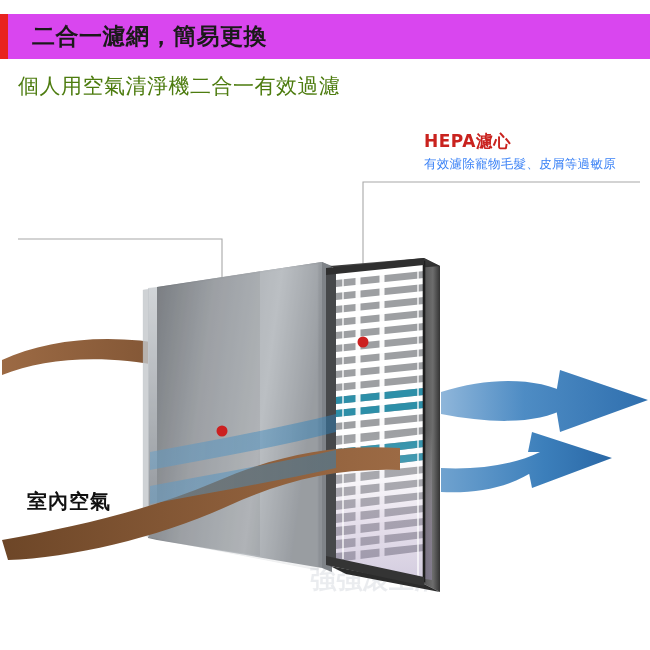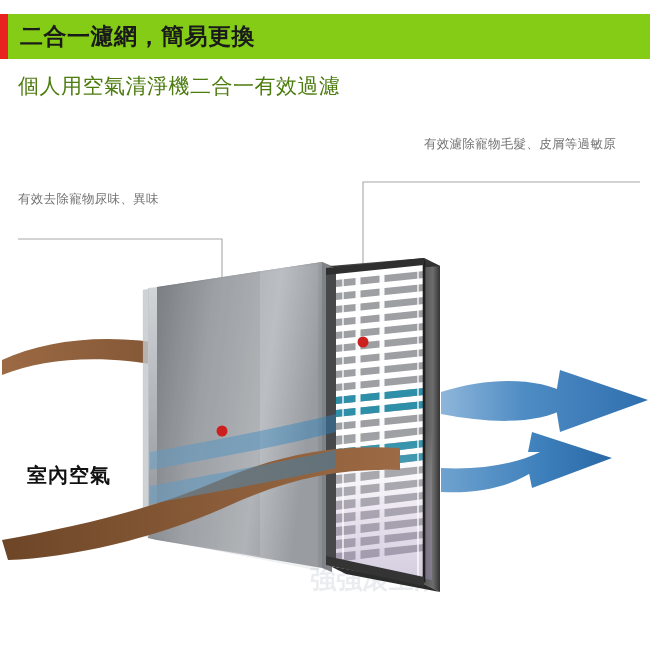--- a/index.html
+++ b/index.html
@@ -16,23 +16,24 @@
     -webkit-font-smoothing: antialiased;
   }
 
   
   #header-bar {
     position: absolute;
     left: 0;
     top: 14px;
     width: 650px;
     height: 45px;
-    background: #84cc16;
+    background: #d946ef;
     display: flex;
     align-items: center;
+    gap: 12px;
   }
   #header-accent {
     width: 8px;
     height: 45px;
     background: #e8231f;
     flex: 0 0 auto;
   }
   #header-title {
     font-size: 23px;
     font-weight: bold;
@@ -57,34 +58,34 @@
   .callout-title {
     font-size: 17px;
     font-weight: bold;
     color: #c9221e;
     letter-spacing: 0.5px;
     white-space: nowrap;
     line-height: 1.2;
   }
   .callout-desc {
     font-size: 12.5px;
-    color: #737373;
+    color: #3b82f6;
     letter-spacing: 0.3px;
     white-space: nowrap;
     line-height: 1.3;
     margin-top: 5px;
   }
   #callout-prefilter { left: 18px; top: 186px; }
   #callout-hepa { left: 424px; top: 131px; }
   #callout-hepa .callout-desc { margin-left: 0; }
 
   #indoor-air-label {
     position: absolute;
     left: 27px;
-    top: 462px;
+    top: 488px;
     font-size: 20px;
     font-weight: bold;
     color: #111111;
     letter-spacing: 1px;
     white-space: nowrap;
   }
 
   
   #diagram {
     position: absolute;
@@ -100,24 +101,24 @@
 <body>
 
 <div id="header-bar">
   <div id="header-accent"></div>
   <div id="header-title">二合一濾網，簡易更換</div>
 </div>
 
 <div id="subtitle">個人用空氣清淨機二合一有效過濾</div>
 
 <div class="callout" id="callout-prefilter">
-  <div class="callout-desc">有效去除寵物尿味、異味</div>
 </div>
 
 <div class="callout" id="callout-hepa">
+  <div class="callout-title">HEPA濾心</div>
   <div class="callout-desc">有效濾除寵物毛髮、皮屑等過敏原</div>
 </div>
 
 <div id="indoor-air-label">室內空氣</div>
 
 <div id="diagram">
 <svg width="650" height="650" viewBox="0 0 650 650" xmlns="http://www.w3.org/2000/svg">
   <defs>
 
     <linearGradient id="panelFace" x1="0" y1="0" x2="1" y2="0.25">

